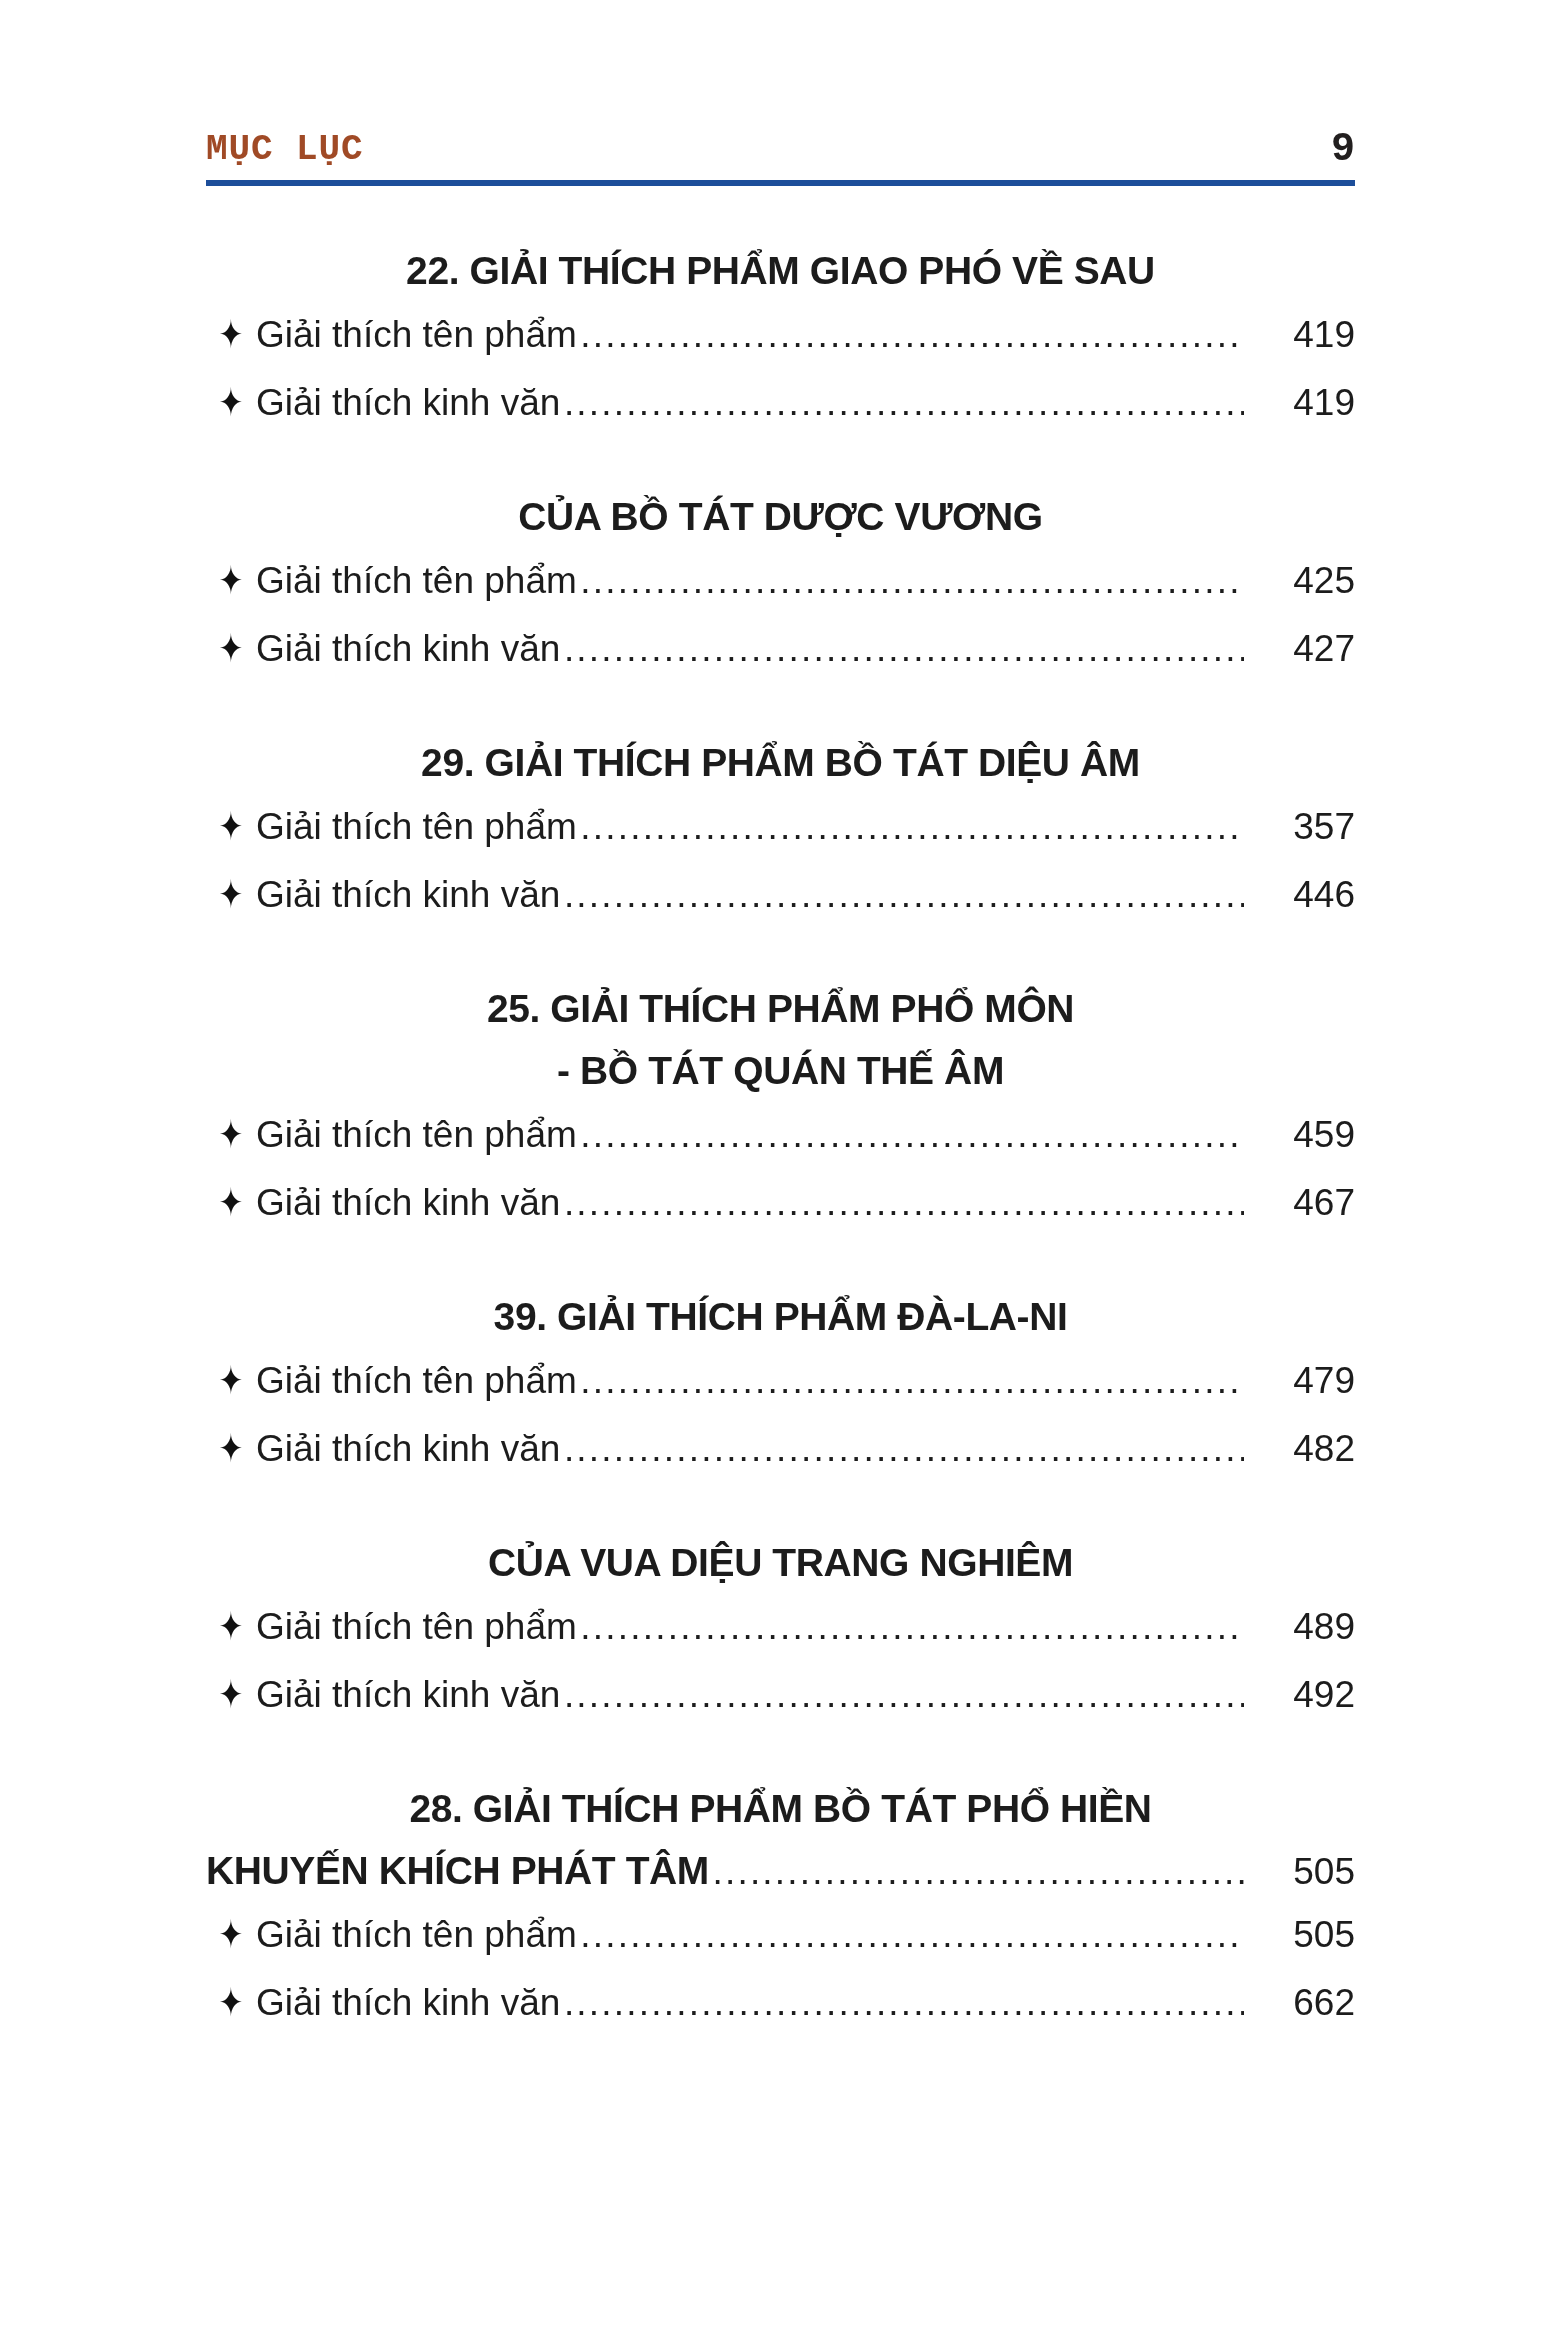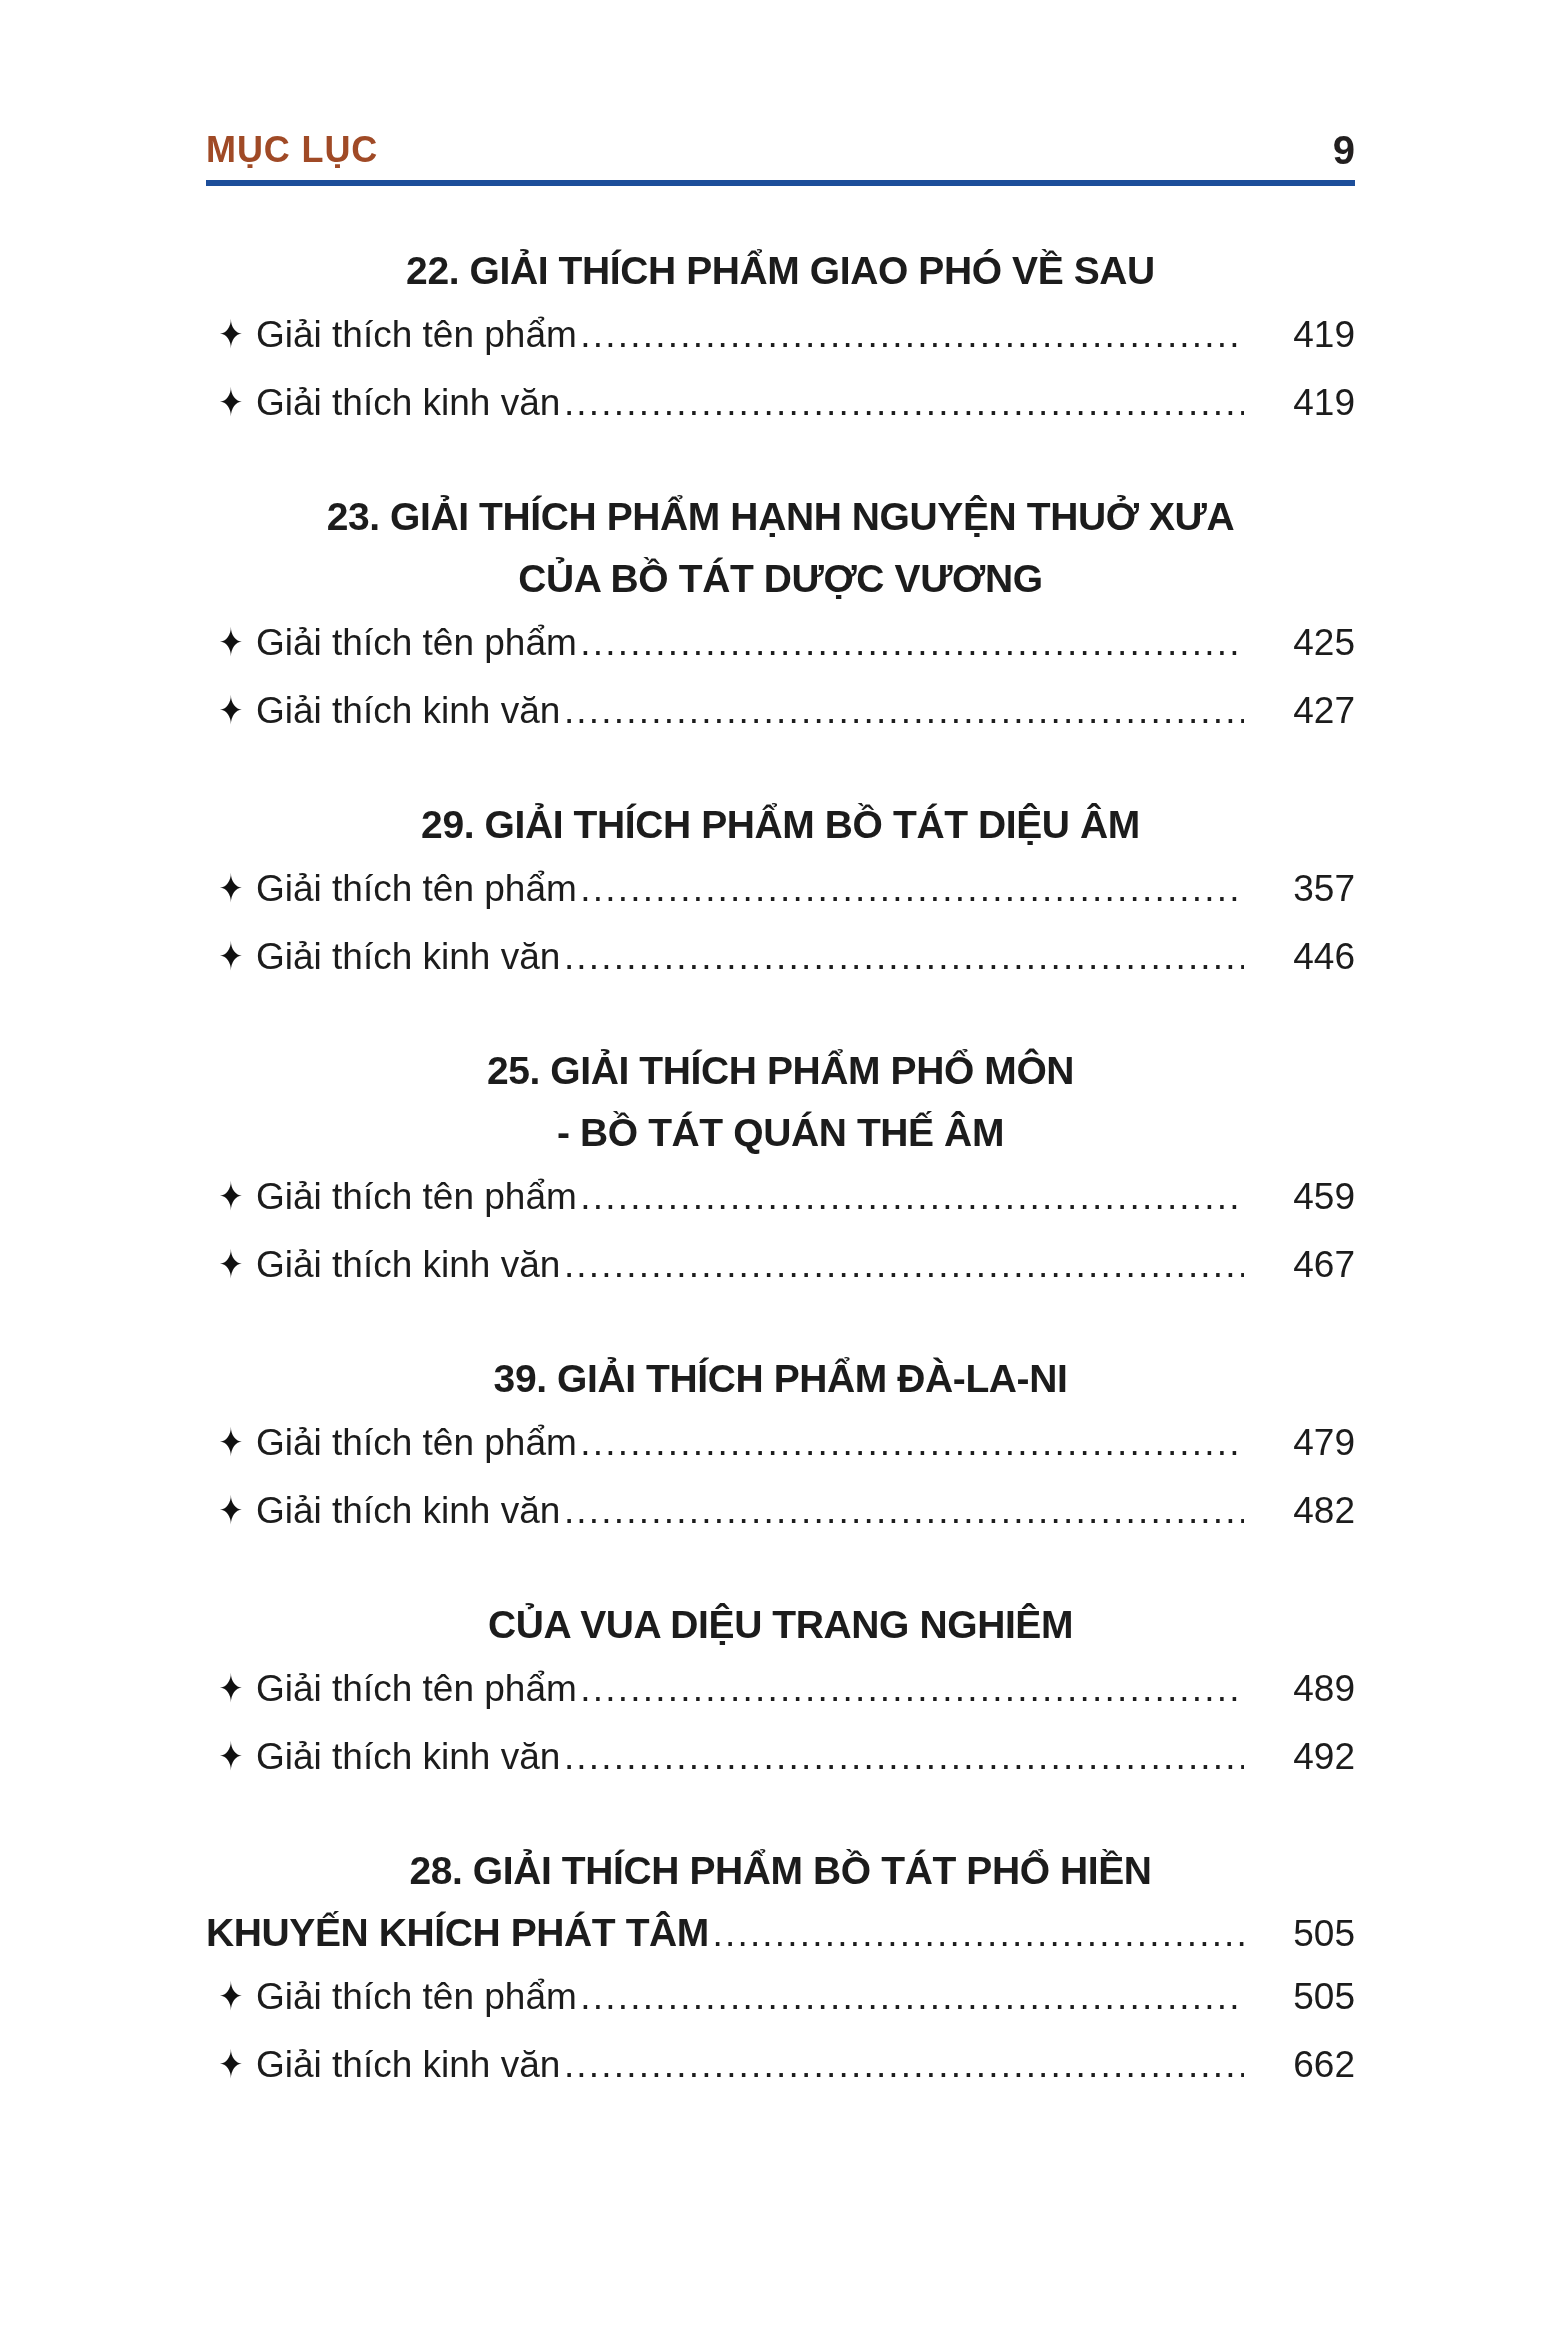--- a/index.html
+++ b/index.html
@@ -3,21 +3,21 @@
 <meta charset="utf-8">
 <style>
   html,body{margin:0;padding:0;}
   body{
     width:1561px;height:2342px;background:#ffffff;overflow:hidden;
     font-family:"Liberation Sans", sans-serif;color:#1f1f1f;
     -webkit-font-smoothing:antialiased;
   }
   .page{box-sizing:border-box;width:1561px;height:2342px;padding:130px 206px 0 206px;}
   
-  .header-row{display:flex;justify-content:space-between;align-items:flex-start;}
+  .header-row{display:flex;justify-content:space-between;align-items:flex-start;font-family:Liberation Mono, monospace;}
   .header-title{font-size:36px;font-weight:bold;letter-spacing:0.9px;color:#a04a26;line-height:40px;}
   .header-page{font-size:40px;font-weight:bold;color:#221f1f;line-height:40px;}
   .rule{height:6px;background:#1d4e9a;margin-top:10.4px;}
   
   .section{margin-top:48px;text-align:center;}
   .section.first{margin-top:54px;}
   .h-line{
     font-size:39px;font-weight:bold;line-height:62px;letter-spacing:-0.4px;
     white-space:nowrap;color:#1c1c1c;
   }
@@ -59,21 +59,20 @@
           <span class="pagenum">419</span>
         </div>
         <div class="row item-row">
           <span class="star"><span class="glyph">✦</span></span>
           <span class="label">Giải thích kinh văn</span>
           <span class="leader"></span>
           <span class="pagenum">419</span>
         </div>
       </section>
       <section class="section">
-        <div class="h-line">23. GIẢI THÍCH PHẨM HẠNH NGUYỆN THUỞ XƯA</div>
         <div class="h-line">CỦA BỒ TÁT DƯỢC VƯƠNG</div>
         <div class="row item-row">
           <span class="star"><span class="glyph">✦</span></span>
           <span class="label">Giải thích tên phẩm</span>
           <span class="leader"></span>
           <span class="pagenum">425</span>
         </div>
         <div class="row item-row">
           <span class="star"><span class="glyph">✦</span></span>
           <span class="label">Giải thích kinh văn</span>

